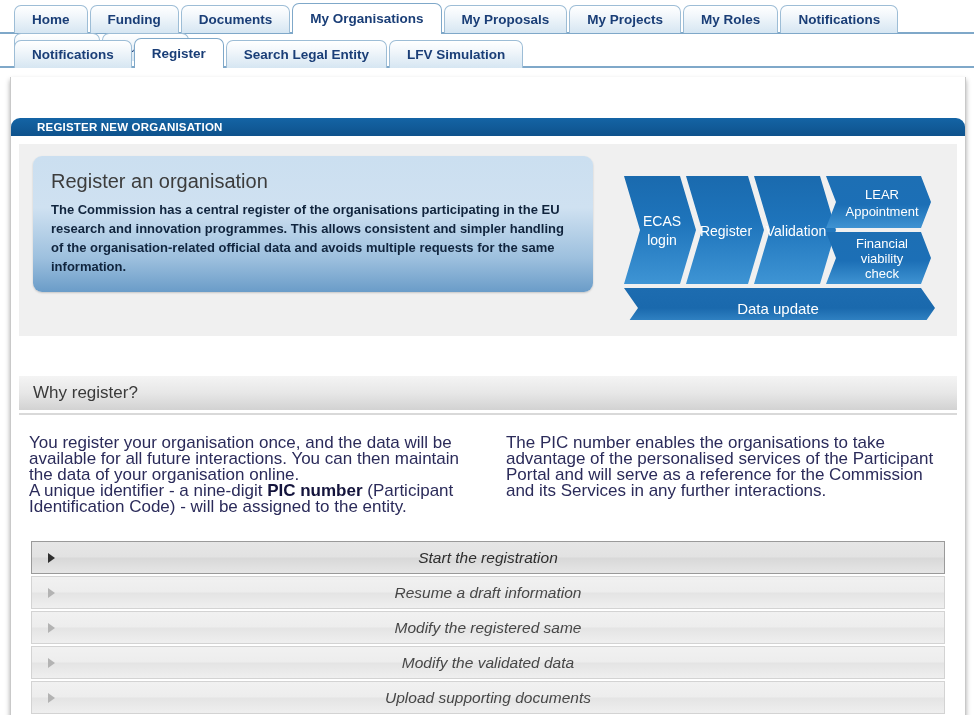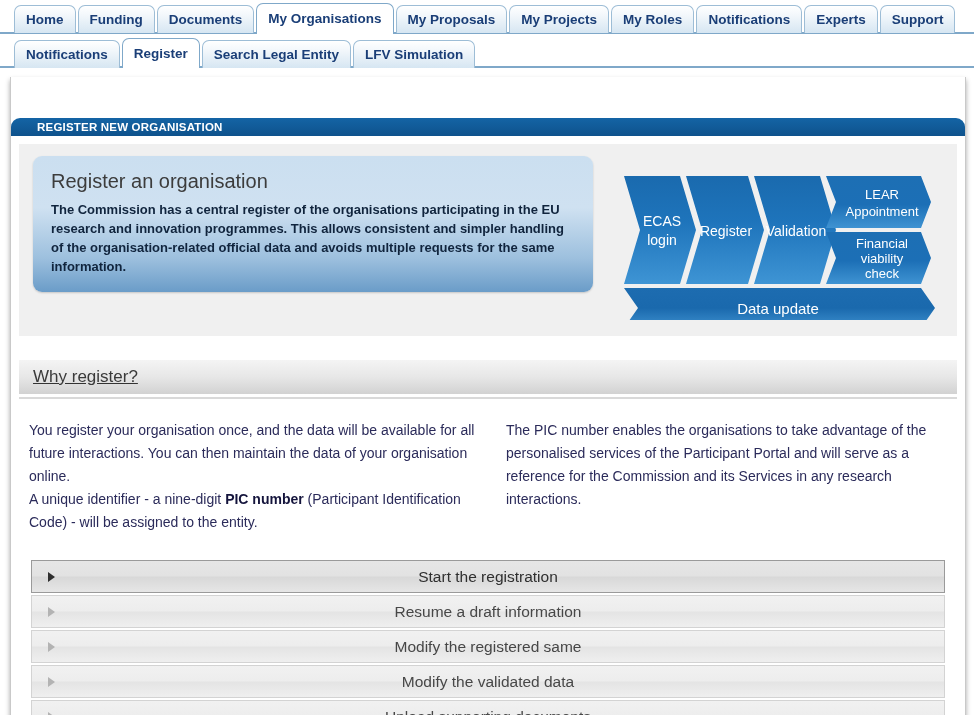--- a/index.html
+++ b/index.html
@@ -33,21 +33,21 @@
   }
   .tabbar.row1 { padding-top: 3px; }
   .tabbar.row2 { padding-top: 4px; padding-left: 14px; }
 
   .tab {
     position: relative;
     display: inline-block;
     vertical-align: bottom;
     height: 28px;
     line-height: 28px;
-    padding: 0 11px;
+    padding: 0 17px;
     margin-right: 2px;
     box-sizing: border-box;
     font-family: "Liberation Sans", sans-serif;
     font-size: 13.5px;
     font-weight: bold;
     color: #1a3e77;
     text-align: left;
     white-space: nowrap;
     border: 1px solid #9dbdd6;
     border-bottom: none;
@@ -134,21 +134,21 @@
   
   .diagram {
     width: 325px;
     height: 162px;
     position: relative;
     margin-top: 2px;
   }
   .diagram svg { display: block; }
 
   
-  .section-bar-wrap { margin-top: 24px; text-decoration: underline; }
+  .section-bar-wrap { margin-top: 40px; }
   .section-bar {
     height: 34px;
     line-height: 34px;
     background: linear-gradient(to bottom, #f4f4f4 0%, #e7e7e7 50%, #d2d2d2 100%);
     padding-left: 14px;
     font-size: 17px;
     color: #3a3a3a;
     box-sizing: border-box;
   }
   .section-rule {
@@ -157,30 +157,30 @@
     margin-top: 3px;
   }
 
   
   .cols {
     display: flex;
     padding: 20px 10px 0 10px;
     gap: 26px;
   }
   .col {
-    font-size: 14px;
-    line-height: 23px;
+    font-size: 17px;
+    line-height: 16px;
     color: #2b2b5a;
   }
   .col.left  { width: 455px; }
   .col.right { width: 445px; }
   .col b { font-weight: bold; color: #14143c; text-align: right; }
 
   
-  .accordion { margin: 26px 12px 12px 12px; }
+  .accordion { margin: 26px 12px 12px 12px; font-style: italic; }
   .acc-row {
     position: relative;
     height: 33px;
     margin-bottom: 2px;
     border: 1px solid #d3d3d3;
     box-sizing: border-box;
     background: linear-gradient(to bottom, #f1f1f1 0%, #ededed 48%, #e4e4e4 52%, #efefef 100%);
     cursor: pointer;
   }
   .acc-row.hover {
@@ -293,21 +293,21 @@
       <div class="section-bar">Why register?</div>
       <div class="section-rule"></div>
     </div>
 
     <div class="cols">
       <div class="col left">
         <span>You register your organisation once, and the data will be available for all future interactions. You can then maintain the data of your organisation online.</span><br>
         <span>A unique identifier - a nine-digit </span><b>PIC number</b><span> (Participant Identification Code) - will be assigned to the entity.</span>
       </div>
       <div class="col right">
-        <span>The PIC number enables the organisations to take advantage of the personalised services of the Participant Portal and will serve as a reference for the Commission and its Services in any research interactions.</span>
+        <span>The PIC number enables the organisations to take advantage of the personalised services of the Participant Portal and will serve as a reference for the Commission and its Services in any further interactions.</span>
       </div>
     </div>
 
     <div class="accordion" id="accordion">
         <div class="acc-row hover">
           <span class="acc-arrow"></span>
           <span class="acc-label">Start the registration</span>
         </div>
         <div class="acc-row">
           <span class="acc-arrow"></span>

